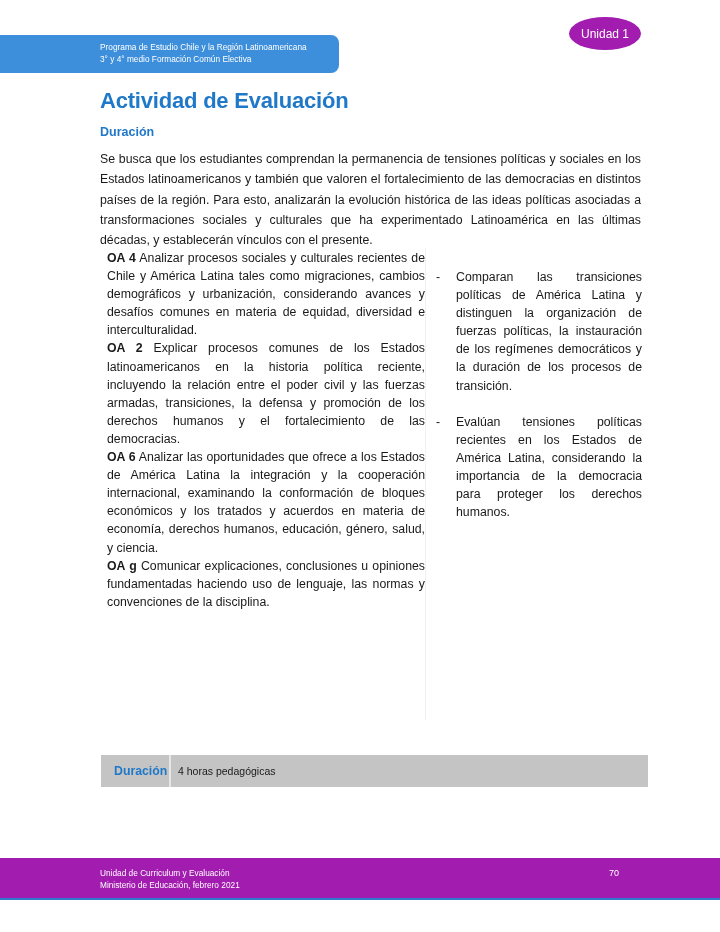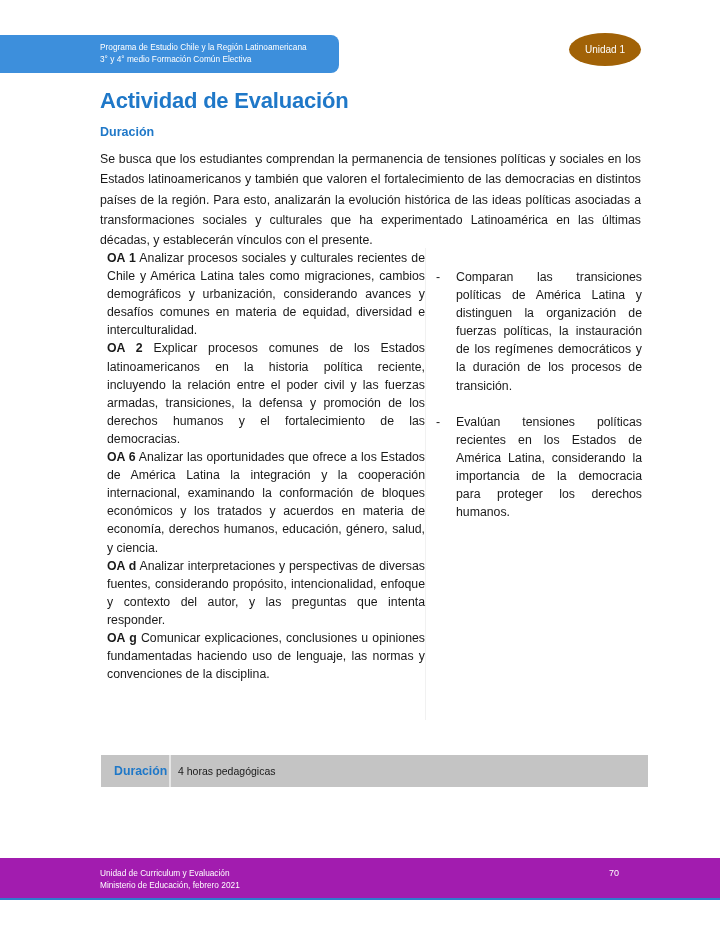--- a/index.html
+++ b/index.html
@@ -9,22 +9,22 @@
   }
   .header-bar {
     position: absolute; left: 0; top: 35px; width: 339px; height: 38px;
     background: #3d8fdc; border-radius: 0 8px 8px 0;
   }
   .header-text {
     position: absolute; left: 100px; top: 42px; color: #ffffff;
     font-size: 8.3px; line-height: 11.5px; white-space: nowrap;
   }
   .unit-badge {
-    position: absolute; left: 569px; top: 33px; width: 72px; height: 33px;
-    background: #a16207; border-radius: 50%; color: #fff; font-size: 10px;
+    position: absolute; left: 569px; top: 17px; width: 72px; height: 33px;
+    background: #a21caf; border-radius: 50%; color: #fff; font-size: 12px;
     display: flex; align-items: center; justify-content: center;
   }
   .page-title {
     position: absolute; left: 100px; top: 88px; font-size: 22px; font-weight: bold;
     color: #1f78c8; letter-spacing: -0.2px;
   }
   .section-title {
     position: absolute; left: 100px; top: 125px; font-size: 12.5px; font-weight: bold; color: #1f78c8;
   }
   .purpose {
@@ -72,24 +72,23 @@
 </div>
 <div class="unit-badge">Unidad 1</div>
 
 <div class="page-title">Actividad de Evaluación</div>
 <div class="section-title">Duración</div>
 <div class="purpose">Se busca que los estudiantes comprendan la permanencia de tensiones políticas y sociales en los Estados latinoamericanos y también que valoren el fortalecimiento de las democracias en distintos países de la región. Para esto, analizarán la evolución histórica de las ideas políticas asociadas a transformaciones sociales y culturales que ha experimentado Latinoamérica en las últimas décadas, y establecerán vínculos con el presente.</div>
 
 <div class="table">
   <div class="tbody">
     <div class="col-left">
-      <p class="oa-block"><span class="oa-code">OA 1</span><span> Analizar procesos sociales y culturales recientes de Chile y América Latina tales como migraciones, cambios demográficos y urbanización, considerando avances y desafíos comunes en materia de equidad, diversidad e interculturalidad.</span></p>
+      <p class="oa-block"><span class="oa-code">OA 4</span><span> Analizar procesos sociales y culturales recientes de Chile y América Latina tales como migraciones, cambios demográficos y urbanización, considerando avances y desafíos comunes en materia de equidad, diversidad e interculturalidad.</span></p>
       <p class="oa-block"><span class="oa-code">OA 2</span><span> Explicar procesos comunes de los Estados latinoamericanos en la historia política reciente, incluyendo la relación entre el poder civil y las fuerzas armadas, transiciones, la defensa y promoción de los derechos humanos y el fortalecimiento de las democracias.</span></p>
       <p class="oa-block"><span class="oa-code">OA 6</span><span> Analizar las oportunidades que ofrece a los Estados de América Latina la integración y la cooperación internacional, examinando la conformación de bloques económicos y los tratados y acuerdos en materia de economía, derechos humanos, educación, género, salud, y ciencia.</span></p>
-      <p class="oa-block"><span class="oa-code">OA d</span><span> Analizar interpretaciones y perspectivas de diversas fuentes, considerando propósito, intencionalidad, enfoque y contexto del autor, y las preguntas que intenta responder.</span></p>
       <p class="oa-block"><span class="oa-code">OA g</span><span> Comunicar explicaciones, conclusiones u opiniones fundamentadas haciendo uso de lenguaje, las normas y convenciones de la disciplina.</span></p>
     </div>
     <div class="col-right">
       <div class="indicator">
         <span class="dash">-</span>
         <span class="ind-text">Comparan las transiciones políticas de América Latina y distinguen la organización de fuerzas políticas, la instauración de los regímenes democráticos y la duración de los procesos de transición.</span>
       </div>
       <div class="indicator">
         <span class="dash">-</span>
         <span class="ind-text">Evalúan tensiones políticas recientes en los Estados de América Latina, considerando la importancia de la democracia para proteger los derechos humanos.</span>

